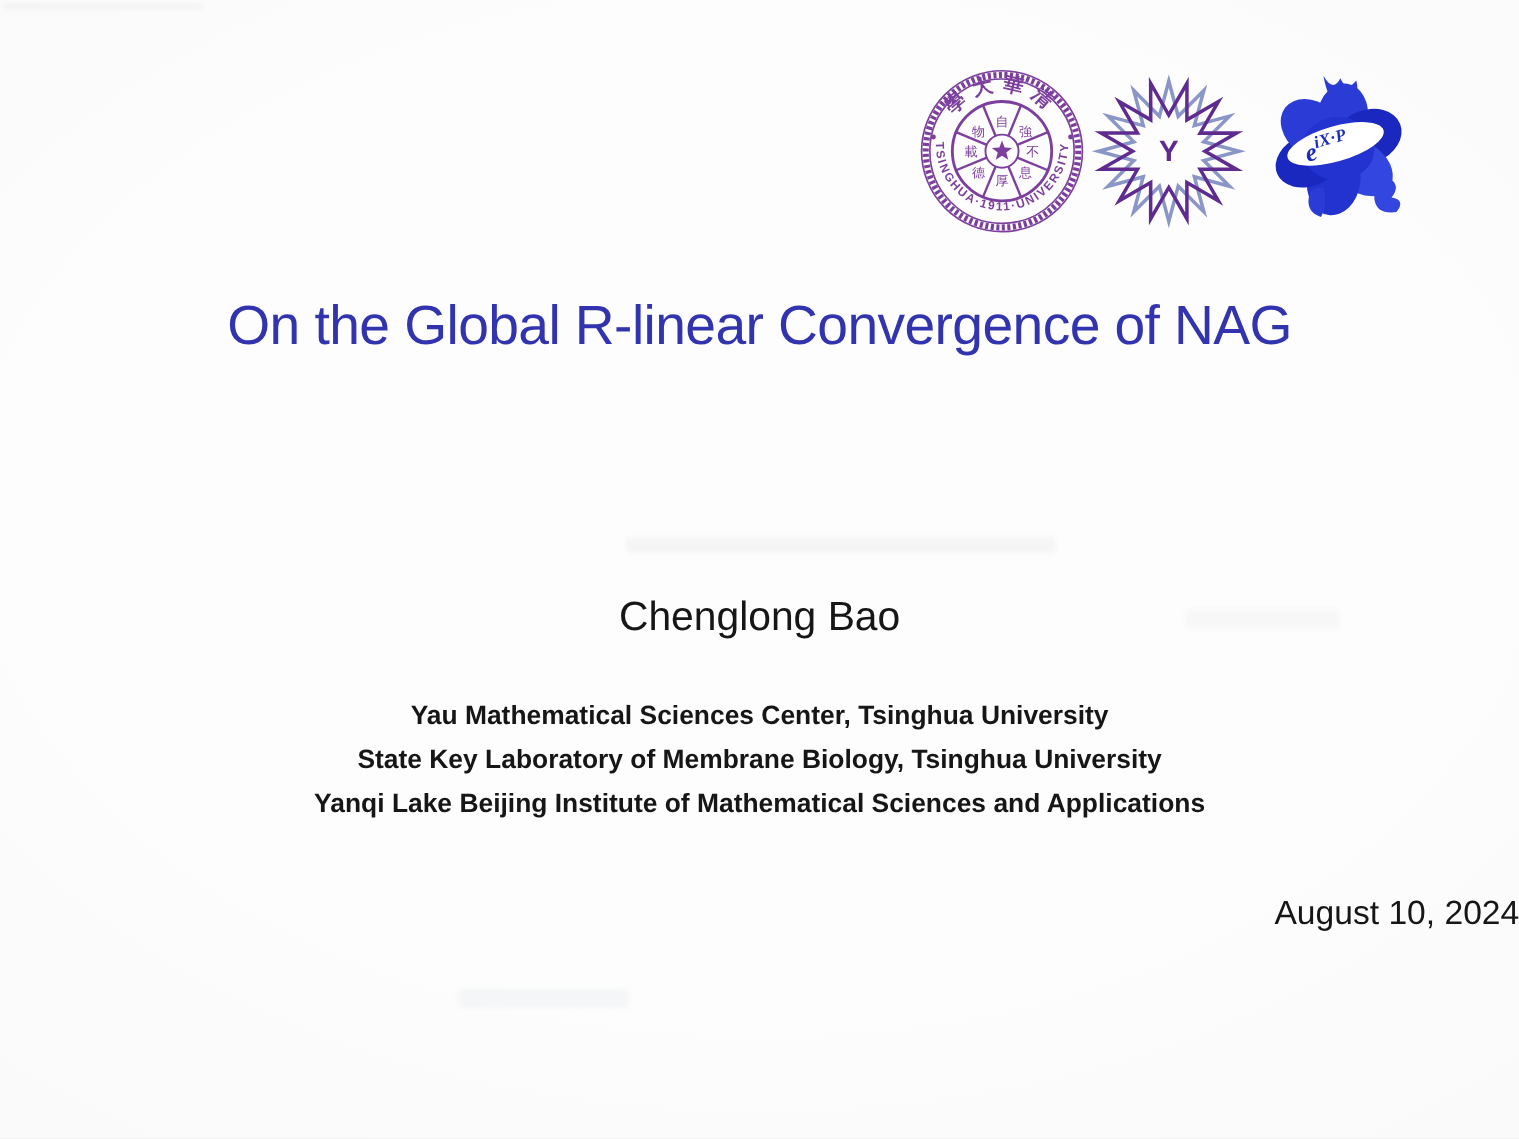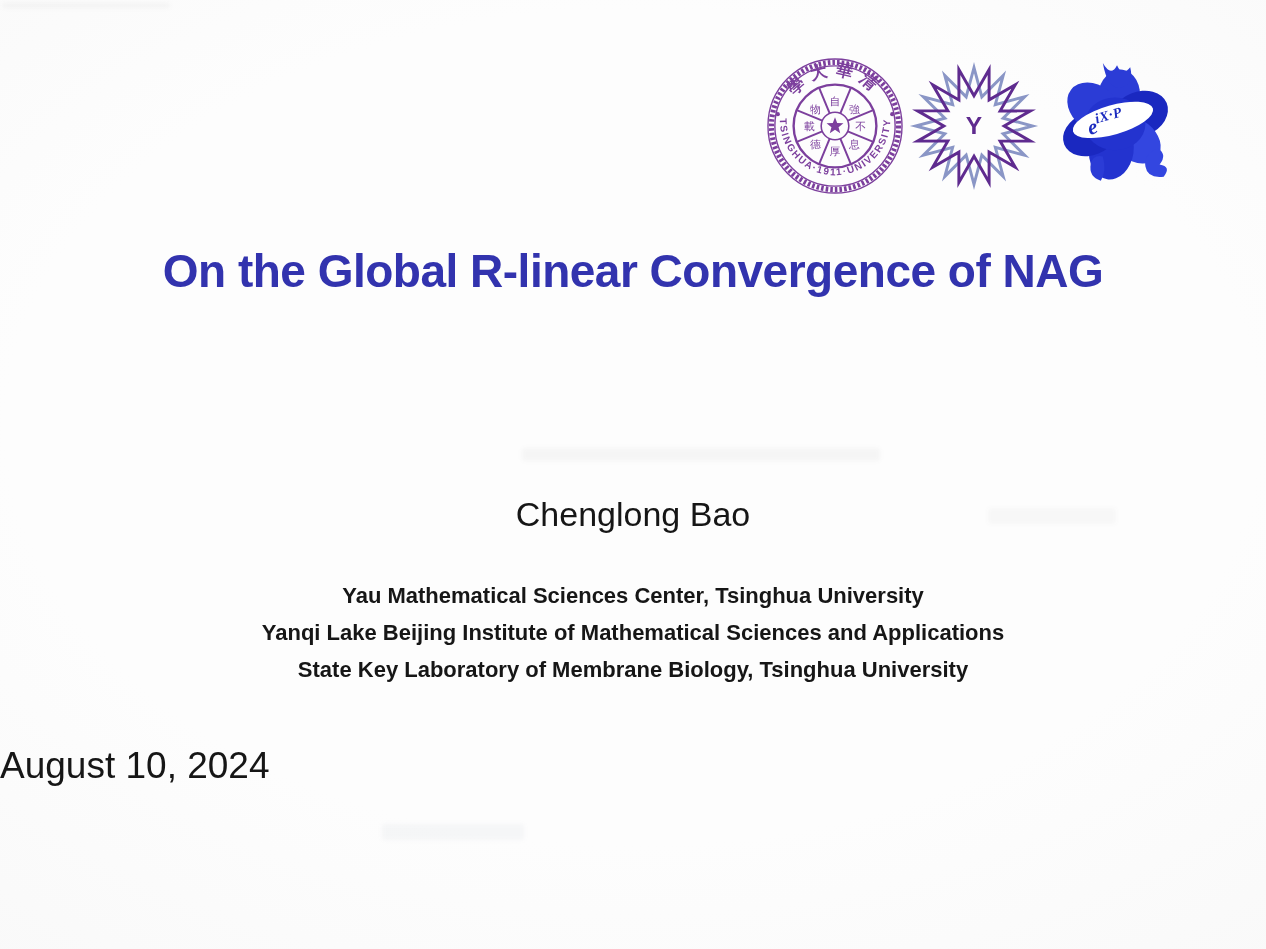--- a/index.html
+++ b/index.html
@@ -29,21 +29,21 @@
   }
   .logo-row svg { display: block; }
 
   
   .title-block {
     position: absolute;
     top: 229px;
     left: 0;
     width: 100%;
     text-align: center;
-    font-weight: bold;
+    font-weight: normal;
     font-size: 46px;
     line-height: 84px;
     letter-spacing: -0.5px;
     color: #3233ae;
   }
   .author {
     position: absolute;
     top: 495px;
     left: 0;
     width: 100%;
@@ -60,22 +60,22 @@
     font-size: 22px;
     line-height: 37px;
     color: #161616;
     font-weight: bold;
   }
   .date {
     position: absolute;
     top: 745px;
     left: 0;
     width: 100%;
-    text-align: left;
-    font-size: 37px;
+    text-align: right;
+    font-size: 28px;
     color: #161616;
   }
 
   
   .ghost {
     position: absolute;
     background: rgba(60, 60, 70, 0.045);
     filter: blur(2px);
     border-radius: 3px;
     pointer-events: none;
@@ -160,22 +160,22 @@
   </div>
 
   <div class="title-block">
     <div>On the Global R-linear Convergence of NAG</div>
   </div>
 
   <div class="author">Chenglong Bao</div>
 
   <div class="affiliations">
     <div>Yau Mathematical Sciences Center, Tsinghua University</div>
+    <div>State Key Laboratory of Membrane Biology, Tsinghua University</div>
     <div>Yanqi Lake Beijing Institute of Mathematical Sciences and Applications</div>
-    <div>State Key Laboratory of Membrane Biology, Tsinghua University</div>
   </div>
 
   <div class="date">August 10, 2024</div>
 
   <div class="ghost ghost-top"></div>
   <div class="ghost ghost-author-a"></div>
   <div class="ghost ghost-author-b"></div>
   <div class="ghost ghost-bottom"></div>
 
 </div>

